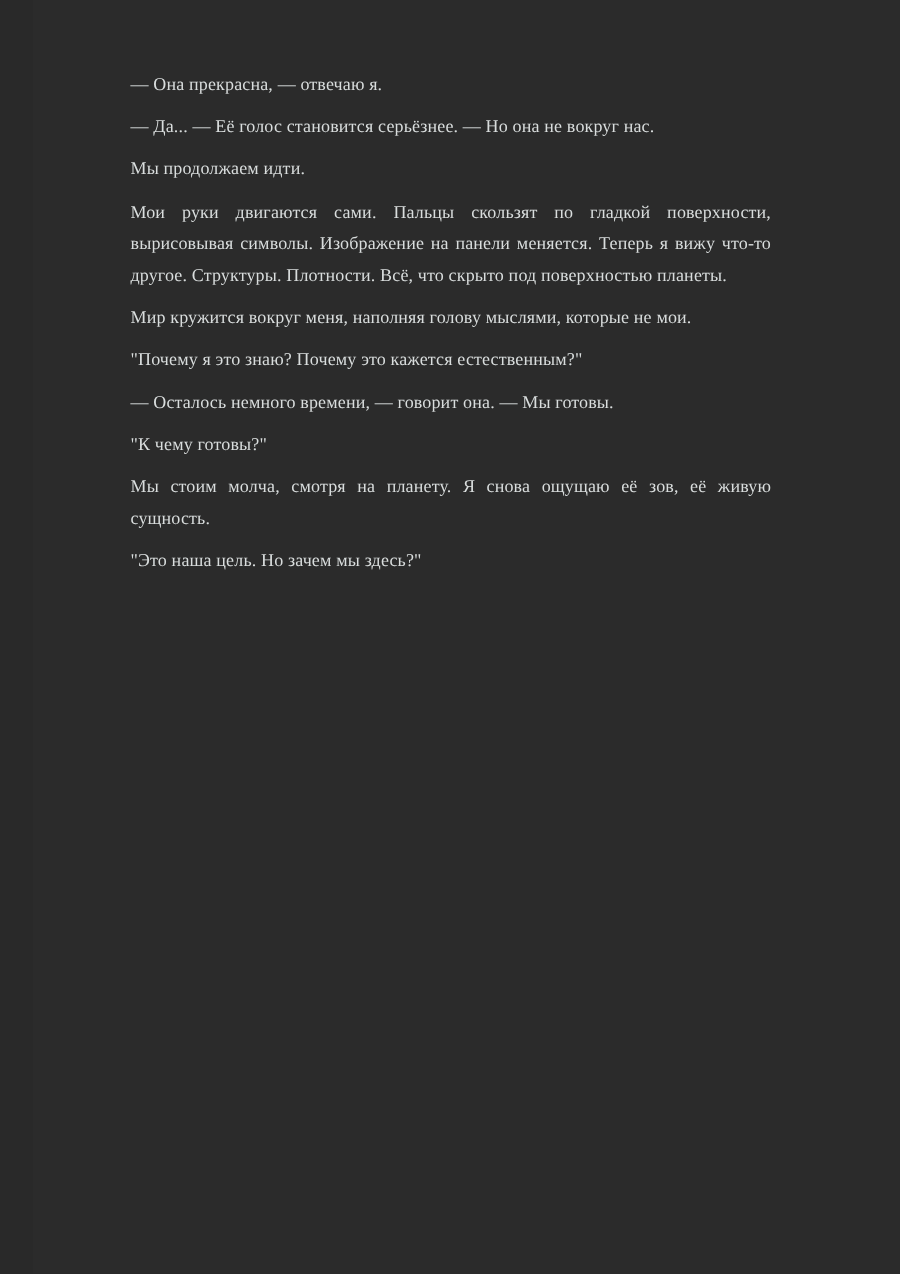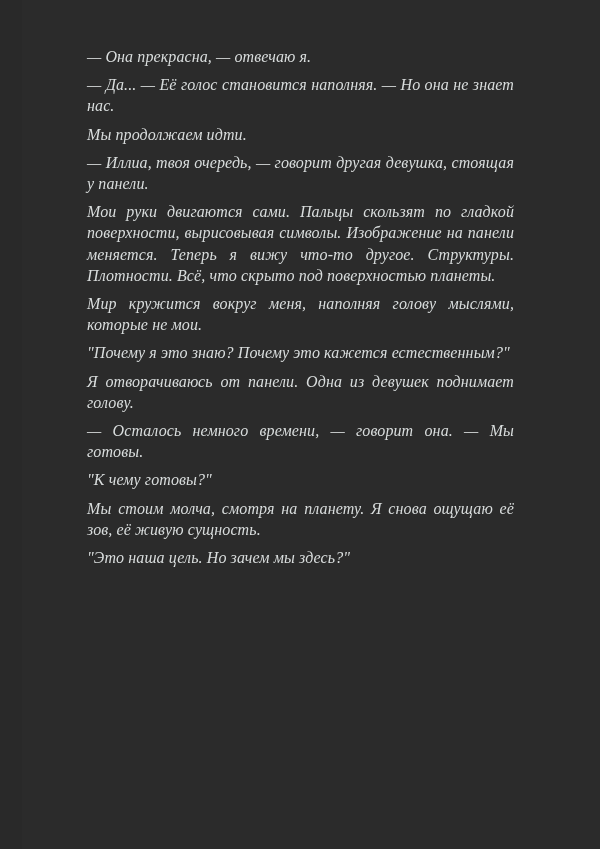--- a/index.html
+++ b/index.html
@@ -34,48 +34,45 @@
   #text-column {
     position: absolute;
     left: 87px;
     top: 46px;
     width: 427px;
   }
 
   .para {
     margin: 0 0 7px 0;
     color: #d9dddd;
-    font-style: italic;
-    font-size: 16px;
+    font-size: 12px;
     line-height: 21.2px;
     text-align: justify;
     text-justify: inter-word;
     letter-spacing: 0.1px;
     -webkit-font-smoothing: antialiased;
   }
 
   .para:last-child {
     margin-bottom: 0;
   }
 </style>
 </head>
 <body>
 
 <div id="page">
 
   <div id="gutter-left"></div>
 
   <div id="text-column">
     <p class="para">— Она прекрасна, — отвечаю я.</p>
-    <p class="para">— Да... — Её голос становится наполняя. — Но она не знает нас.</p>
+    <p class="para">— Да... — Её голос становится серьёзнее. — Но она не вокруг нас.</p>
     <p class="para">Мы продолжаем идти.</p>
-    <p class="para">— Иллиа, твоя очередь, — говорит другая девушка, стоящая у панели.</p>
     <p class="para">Мои руки двигаются сами. Пальцы скользят по гладкой поверхности, вырисовывая символы. Изображение на панели меняется. Теперь я вижу что-то другое. Структуры. Плотности. Всё, что скрыто под поверхностью планеты.</p>
     <p class="para">Мир кружится вокруг меня, наполняя голову мыслями, которые не мои.</p>
     <p class="para">"Почему я это знаю? Почему это кажется естественным?"</p>
-    <p class="para">Я отворачиваюсь от панели. Одна из девушек поднимает голову.</p>
     <p class="para">— Осталось немного времени, — говорит она. — Мы готовы.</p>
     <p class="para">"К чему готовы?"</p>
     <p class="para">Мы стоим молча, смотря на планету. Я снова ощущаю её зов, её живую сущность.</p>
     <p class="para">"Это наша цель. Но зачем мы здесь?"</p>
   </div>
 
 </div>
 
 </body></html>

